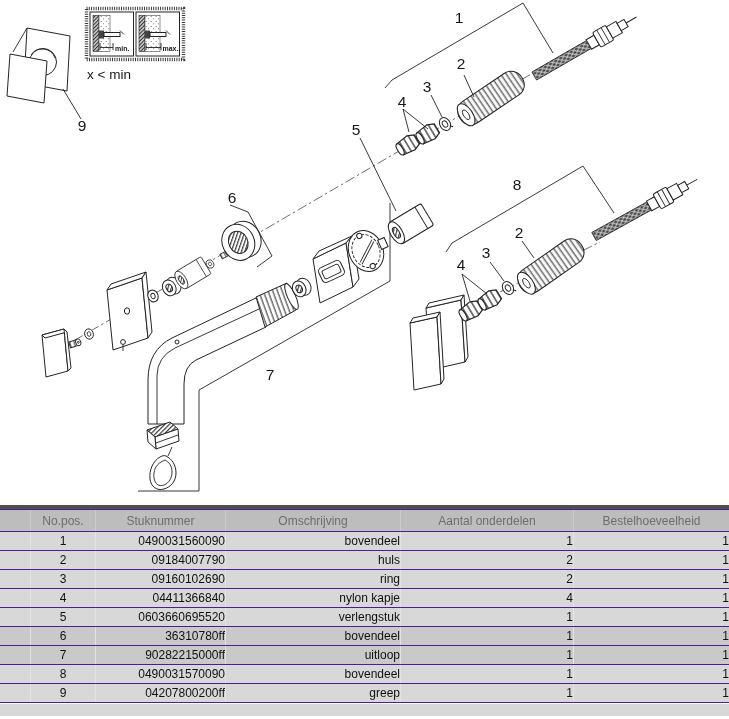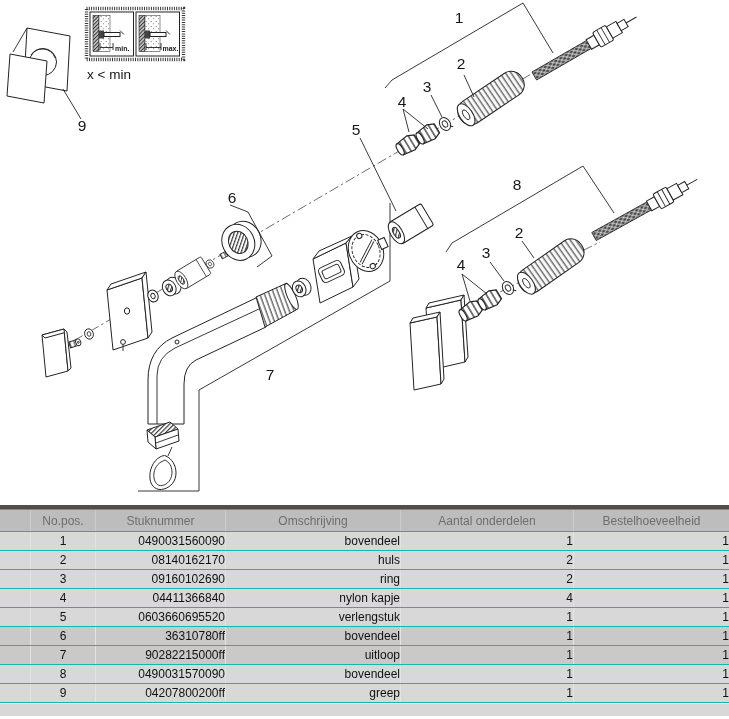--- a/index.html
+++ b/index.html
@@ -7,21 +7,21 @@
   .diagram{position:absolute;top:0;left:0;width:729px;height:505px;background:#fff;}
   svg .s{stroke:var(--diagram_line,#232323);stroke-width:1;fill:#fff;}
   svg .sn{stroke:var(--diagram_line,#232323);stroke-width:0.9;fill:none;}
   svg .lead{stroke:var(--diagram_line,#232323);stroke-width:0.9;fill:none;}
   svg .dash{stroke:#5c5c5c;stroke-width:0.9;fill:none;stroke-dasharray:10 3 2.5 3;}
   svg text.callout{font:15.5px "Liberation Sans",sans-serif;fill:#161616;text-anchor:middle;}
   svg text.caption{font:13.5px "Liberation Sans",sans-serif;fill:#161616;}
   svg text.tiny{font:bold 7px "Liberation Sans",sans-serif;fill:#161616;}
   .tablewrap{position:absolute;top:505px;left:0;width:729px;}
   .topbar{height:4px;background:var(--table_top_bar,#4f4f4f);}
-  table.parts{border-collapse:separate;border-spacing:0 1px;width:729px;table-layout:fixed;background:#14b8a6;}
+  table.parts{border-collapse:separate;border-spacing:0 1px;width:729px;table-layout:fixed;background:#4c1d95;}
   table.parts th{height:21px;background:var(--table_header_bg,#bdbdbd);color:var(--table_header_text,#6e6e6e);
     font-size:12px;font-weight:normal;text-align:center;border-left:1px solid #cdcdcd;padding:0;overflow:hidden;white-space:nowrap;}
   table.parts th:first-child{border-left:none;}
   table.parts td{height:18px;background:var(--table_row_bg,#d8d8d8);color:var(--table_text,#111);
     font-size:12px;text-align:right;padding:0 0 0 8px;border-left:1px solid #e3e3e3;overflow:hidden;white-space:nowrap;}
   table.parts td:first-child{border-left:none;padding:0;}
   table.parts td.pos{text-align:center;padding:0;}
   table.parts tr.hl td{background:var(--table_row_highlight_bg,#c9c9c9);}
   .footerstrip{height:12px;background:var(--table_row_bg,#d8d8d8);margin-top:1px;}
 </style>
@@ -294,21 +294,21 @@
           <td></td>
           <td class="pos">1</td>
           <td>0490031560090</td>
           <td>bovendeel</td>
           <td>1</td>
           <td>1</td>
         </tr>
         <tr>
           <td></td>
           <td class="pos">2</td>
-          <td>08140162170</td>
+          <td>09184007790</td>
           <td>huls</td>
           <td>2</td>
           <td>1</td>
         </tr>
         <tr>
           <td></td>
           <td class="pos">3</td>
           <td>09160102690</td>
           <td>ring</td>
           <td>2</td>

